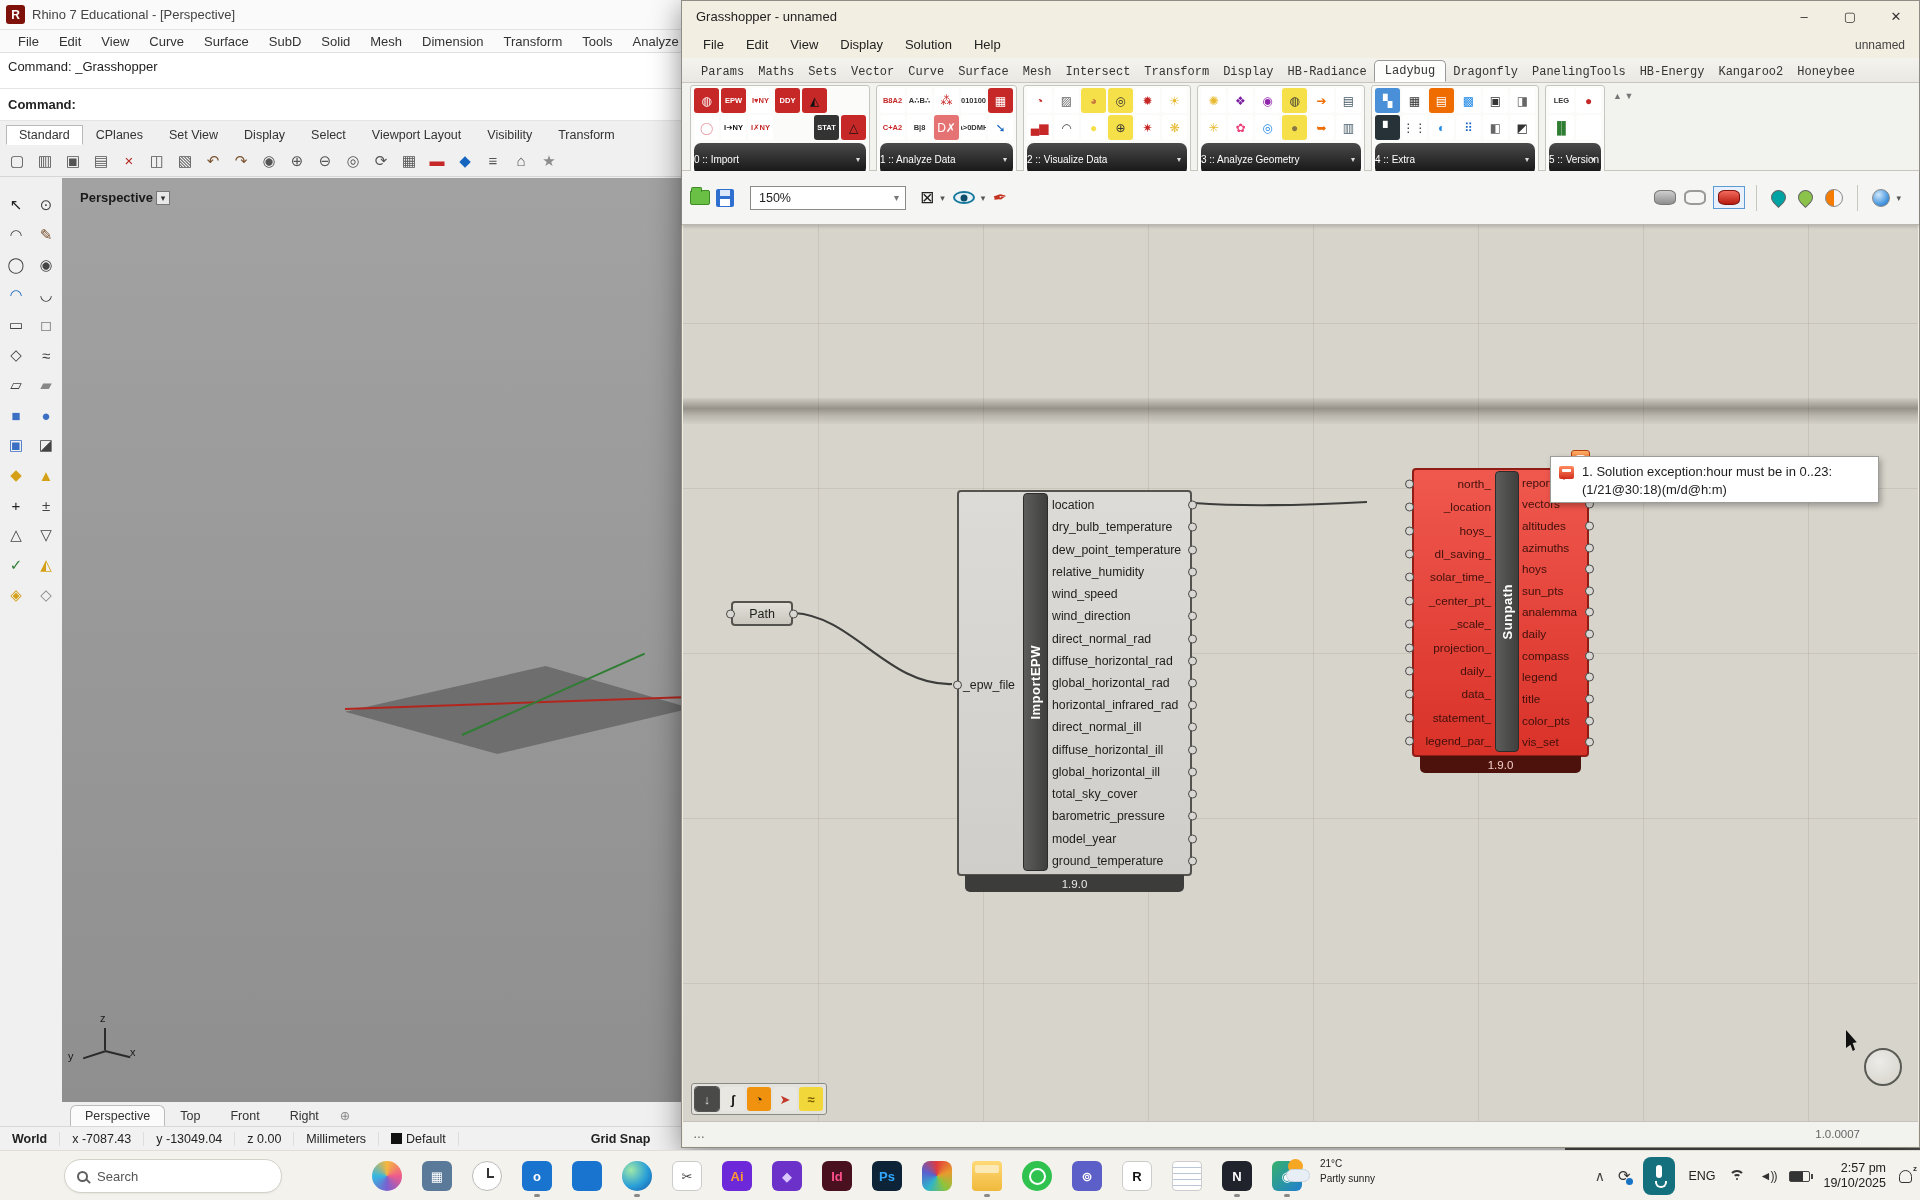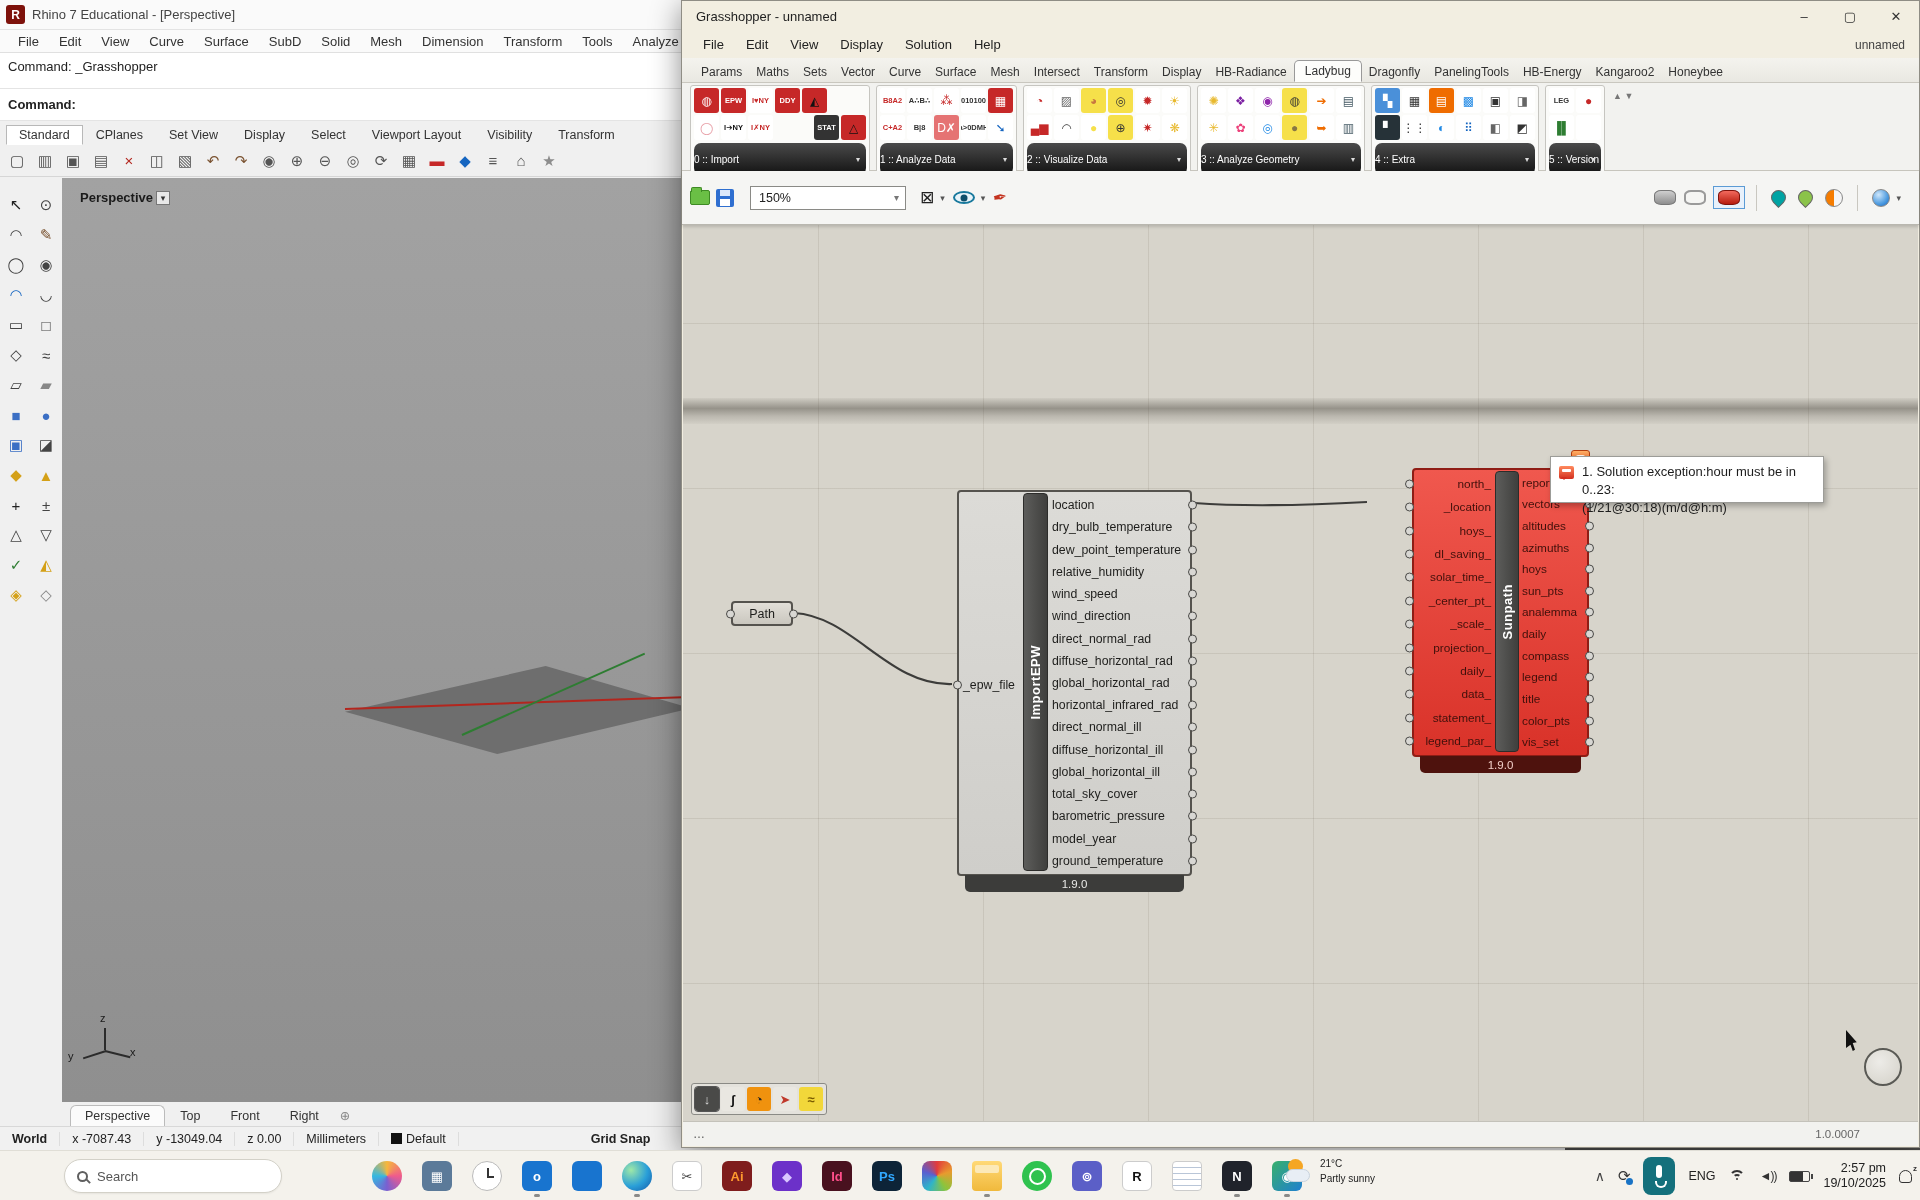--- a/index.html
+++ b/index.html
@@ -40,21 +40,21 @@
   #r-status .sw{display:inline-block;width:11px;height:11px;background:#111;margin-right:4px;vertical-align:-1px;}
   
   #gh{position:absolute;left:681px;top:0;width:1239px;height:1148px;background:#f2eee1;border:1px solid #8f8d85;box-shadow:0 6px 28px rgba(0,0,0,.45);}
   #g-title{height:30px;display:flex;align-items:center;padding-left:14px;font-size:13px;color:#222;}
   #g-btns{margin-left:auto;display:flex;height:100%;}
   #g-btns .wb{width:46px;display:flex;align-items:center;justify-content:center;font-size:13px;color:#333;}
   #g-menus{height:27px;display:flex;align-items:center;padding-left:10px;}
   #g-menus .mi{padding:0 11px;font-size:13px;color:#222;}
   #g-unnamed{margin-left:auto;margin-right:14px;font-size:12px;color:#444;}
   #g-tabs{height:25px;background:linear-gradient(#f4f3ee,#e9e8e2);display:flex;align-items:flex-end;padding-left:12px;font-size:12px;color:#333;border-bottom:1px solid #c9c7bf;}
-  #g-tabs .gt{padding:3px 7px;}
+  #g-tabs .gt{padding:3px 7px;font-family:Liberation Mono, monospace;}
   #g-tabs .gt.on{background:#fdfdfb;border:1px solid #999;border-bottom-color:#fdfdfb;border-radius:5px 5px 0 0;padding:3px 10px;}
   #g-toolbar{height:88px;background:#f2f2ef;border-bottom:1px solid #c9c7bf;display:flex;align-items:flex-start;padding:2px 0 0 8px;}
   .lbgroup{background:#fbfbf9;border:1px solid #c6c5c0;border-radius:3px;margin-right:6px;padding:1px 2px;}
   .lbrow{display:flex;}
   .lbtile{width:25px;height:25px;margin:1px;border-radius:3px;display:inline-flex;align-items:center;justify-content:center;font-size:12px;overflow:hidden;}
   .lbtile.txt{font-size:7.5px;font-weight:bold;letter-spacing:0;line-height:1;text-align:center;}
   .lblabel{height:32px;margin:2px 1px 1px;background:linear-gradient(#4a4a4a,#121212);border-radius:7px;color:#fff;font-size:10px;display:flex;align-items:center;justify-content:flex-start;position:relative;}
   .lblabel .arr{position:absolute;right:6px;font-size:8px;color:#ddd;}
   #tb-ovf{display:flex;flex-direction:column;gap:3px;margin-left:2px;padding-top:6px;color:#777;font-size:9px;}
   #g-canvasbar{height:54px;background:#f5f5f3;border-bottom:1px solid #b9b7af;display:flex;align-items:center;padding-left:8px;box-shadow:0 2px 3px rgba(0,0,0,.15);position:relative;z-index:5;}
@@ -111,21 +111,21 @@
   #sun .ins{position:absolute;left:2px;width:80px;top:4px;bottom:20px;display:grid;grid-template-rows:repeat(12,1fr);}
   .irow{position:relative;display:flex;align-items:center;justify-content:flex-end;font-size:11.8px;color:#40100b;padding-right:3px;}
   .irow .nub{left:-9px;top:50%;transform:translateY(-50%);}
   #sun .outs{position:absolute;left:110px;right:2px;top:4px;bottom:20px;display:grid;grid-template-rows:repeat(13,1fr);}
   #sun .orow{font-size:11.8px;color:#40100b;}
   #sun .verbar{background:#4e120d;color:#f2cfc9;}
   #sun-balloon{position:absolute;right:-1px;top:-18px;width:19px;height:15px;background:linear-gradient(#ffb066,#e85018);border:1px solid #b33d0e;border-radius:3px;}
   #sun-balloon::before{content:"";position:absolute;left:4px;right:4px;top:4px;height:4px;background:#fff;border-radius:2px;opacity:.9;}
   #sun-balloon::after{content:"";position:absolute;left:2px;bottom:-6px;border:4px solid transparent;border-top-color:#e85018;}
   
-  #etip{position:absolute;left:867px;top:236px;width:274px;height:47px;background:#fff;border:1px solid #9c9c98;box-shadow:2px 3px 6px rgba(0,0,0,.28);display:flex;padding:6px 8px 0 8px;z-index:9;}
+  #etip{position:absolute;left:867px;top:236px;width:329px;height:47px;background:#fff;border:1px solid #9c9c98;box-shadow:2px 3px 6px rgba(0,0,0,.28);display:flex;padding:6px 8px 0 8px;z-index:9;}
   #etip .bln{width:15px;height:13px;background:linear-gradient(#ff8a5e,#d32f1f);border-radius:2px;margin:3px 8px 0 0;flex:none;position:relative;}
   #etip .bln::before{content:"";position:absolute;left:3px;right:3px;top:3px;height:3px;background:#fff;border-radius:1px;}
   #etip .bln::after{content:"";position:absolute;left:2px;bottom:-4px;border:3px solid transparent;border-top-color:#d32f1f;}
   #etip .txt{font-size:13px;color:#1c1c1c;line-height:18px;}
   
   #gwidgets{position:absolute;left:8px;bottom:6px;display:flex;border:1px solid #8a8a85;background:#e4e2dc;padding:2px;border-radius:3px;}
   .wtile{width:24px;height:24px;margin:1px;border-radius:3px;display:inline-flex;align-items:center;justify-content:center;font-size:13px;font-weight:bold;}
   .wtile.sel{outline:1px solid #555;}
   
   #compass{position:absolute;left:1181px;top:828px;width:38px;height:38px;border:2px solid #5a5a55;border-radius:50%;background:radial-gradient(circle at 40% 35%,rgba(255,255,255,.55),rgba(200,198,190,.25));}
@@ -793,21 +793,21 @@
       <span class="tbi tb-grid">
         <i></i>
         <i></i>
         <i></i>
         <i></i>
       </span>
       <span class="tbi tb-edge">
         <i class="rdot"></i>
       </span>
       <span class="tbi " style="background: rgb(255, 255, 255); color: rgb(68, 68, 68); border: 1px solid rgb(204, 204, 204);">✂</span>
-      <span class="tbi " style="background: #7f1d1d; color: rgb(255, 154, 46);">Ai</span>
+      <span class="tbi " style="background: #6d28d9; color: rgb(255, 154, 46);">Ai</span>
       <span class="tbi " style="background: rgb(108, 49, 201); color: rgb(217, 198, 255);">◆</span>
       <span class="tbi " style="background: rgb(73, 17, 31); color: rgb(255, 79, 139);">Id</span>
       <span class="tbi " style="background: rgb(13, 36, 56); color: rgb(49, 168, 255);">Ps</span>
       <span class="tbi tb-cc"></span>
       <span class="tbi tb-folder">
         <i class="rdot"></i>
       </span>
       <span class="tbi tb-wa"></span>
       <span class="tbi " style="background: rgb(91, 95, 199); color: rgb(255, 255, 255);">⊚</span>
       <span class="tbi " style="background: rgb(255, 255, 255); color: rgb(17, 17, 17); border: 1px solid rgb(204, 204, 204);">R</span>

